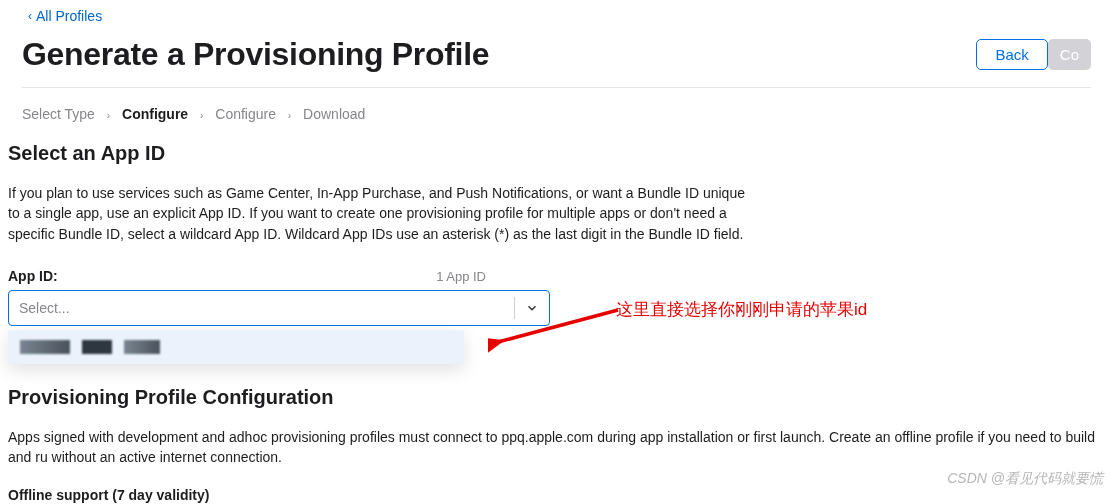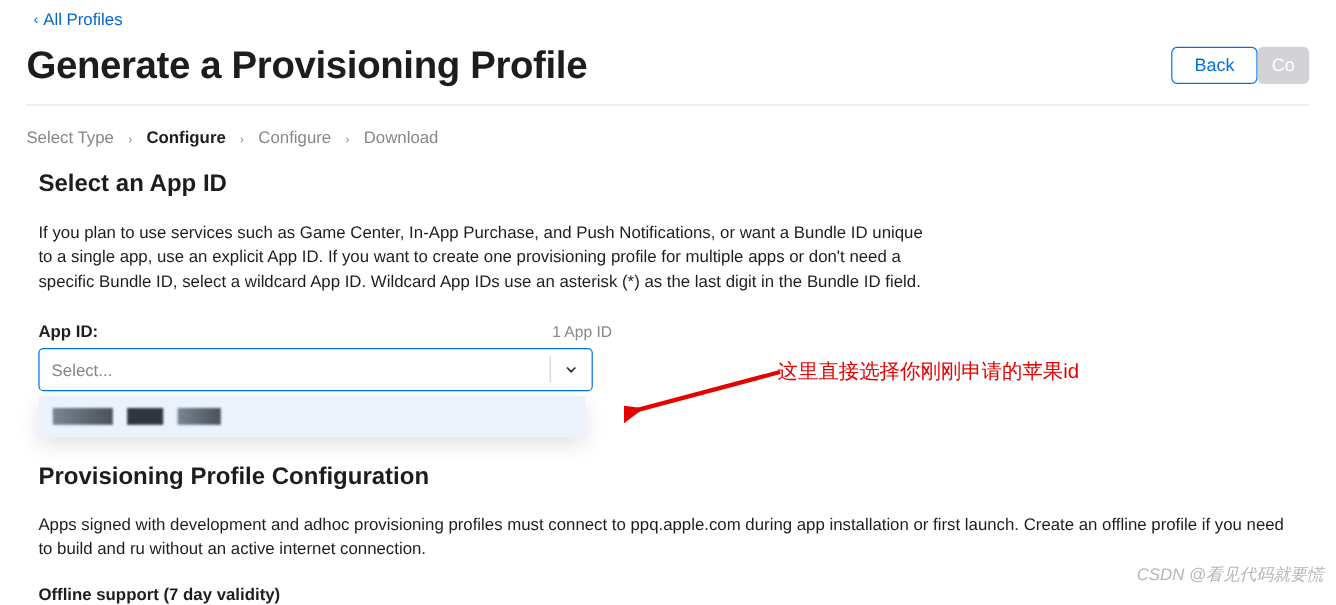--- a/index.html
+++ b/index.html
@@ -77,21 +77,21 @@
     .breadcrumb .active {
       color: #1d1d1f;
       font-weight: 600;
     }
     .breadcrumb-sep {
       padding: 0 8px;
       color: #86868b;
       font-size: 10px;
     }
     .section {
-      padding: 0 32px;
+      padding: 0 8px;
     }
     .section-title {
       font-size: 20px;
       font-weight: 700;
       color: #1d1d1f;
       margin-bottom: 18px;
     }
     .section-desc {
       font-size: 14px;
       color: #1d1d1f;
@@ -109,21 +109,21 @@
       font-size: 14px;
       font-weight: 600;
       color: #1d1d1f;
     }
     .field-count {
       font-size: 13px;
       color: #86868b;
     }
     .select-wrap {
       position: relative;
-      width: 462px;
+      width: 542px;
       margin-top: 6px;
     }
     .select-box {
       display: flex;
       align-items: center;
       border: 1.5px solid #0071e3;
       border-radius: 4px;
       height: 36px;
       background: #fff;
     }
@@ -174,21 +174,21 @@
       height: 14px;
       background: linear-gradient(90deg, #7a8591, #4a525c);
       filter: blur(1px);
     }
     .blur-1 { width: 50px; }
     .blur-2 { width: 30px; background: #2e3640; }
     .blur-3 { width: 36px; }
     .annotation {
       position: absolute;
       top: 290px;
-      left: 520px;
+      left: 488px;
       display: flex;
       align-items: center;
       pointer-events: none;
     }
     .annotation-text {
       color: #e60000;
       font-size: 17px;
       position: absolute;
       left: 128px;
       top: 8px;

